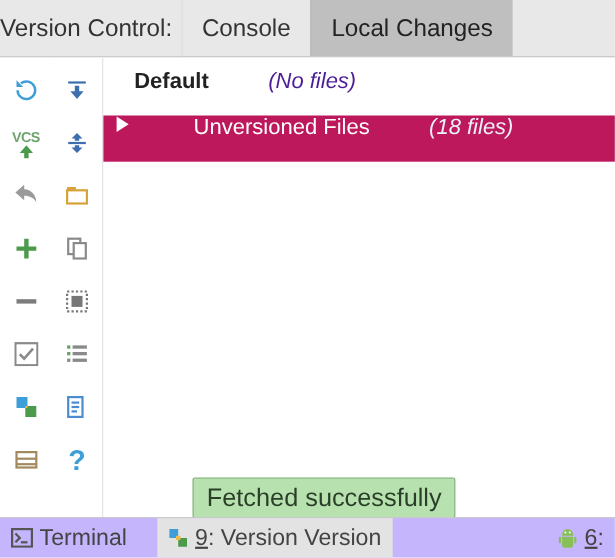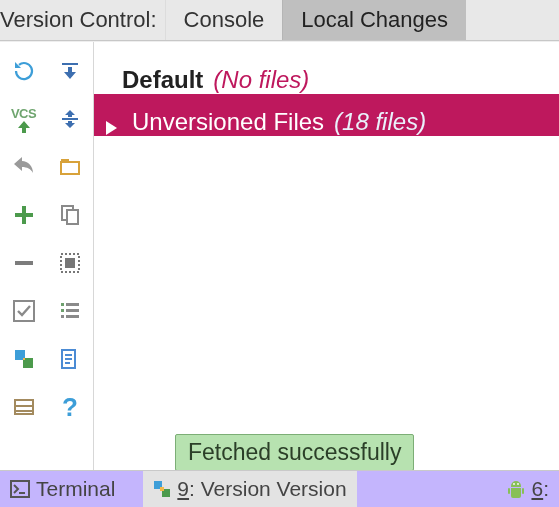--- a/index.html
+++ b/index.html
@@ -10,21 +10,21 @@
     background: #fff;
     width: 559px;
     height: 507px;
     overflow: hidden;
     position: relative;
   }
   
   .tabbar {
     display: flex;
     align-items: stretch;
-    height: 41px;
+    height: 52px;
     background: #e8e8e8;
     border-bottom: 1px solid #c7c7c7;
   }
   .tabbar .title {
     padding: 0 8px 0 0;
     display: flex;
     align-items: center;
     font-size: 22px;
     color: #333;
     background: #e8e8e8;
@@ -72,29 +72,30 @@
   }
   .toolbtn svg { display: block; }
   
   .content {
     flex: 1;
     background: #fff;
     padding-top: 10px;
   }
   .row {
     display: flex;
-    align-items: flex-end;
+    align-items: flex-start;
     height: 42px;
     padding-left: 28px;
-    font-size: 24px;
+    font-size: 20px;
+    gap: 44px;
   }
   .row .label { margin-right: 10px; }
   .row .note {
     font-style: italic;
-    color: #be185d;
+    color: #4c1d95;
   }
   .row.default .label { font-weight: 700; color: #222; }
   .row.sel {
     background: #be185d;
     color: #fff;
     padding-left: 10px;
   }
   .row.sel .note { color: #eaf1fb; }
   .tri {
     display: inline-block;

